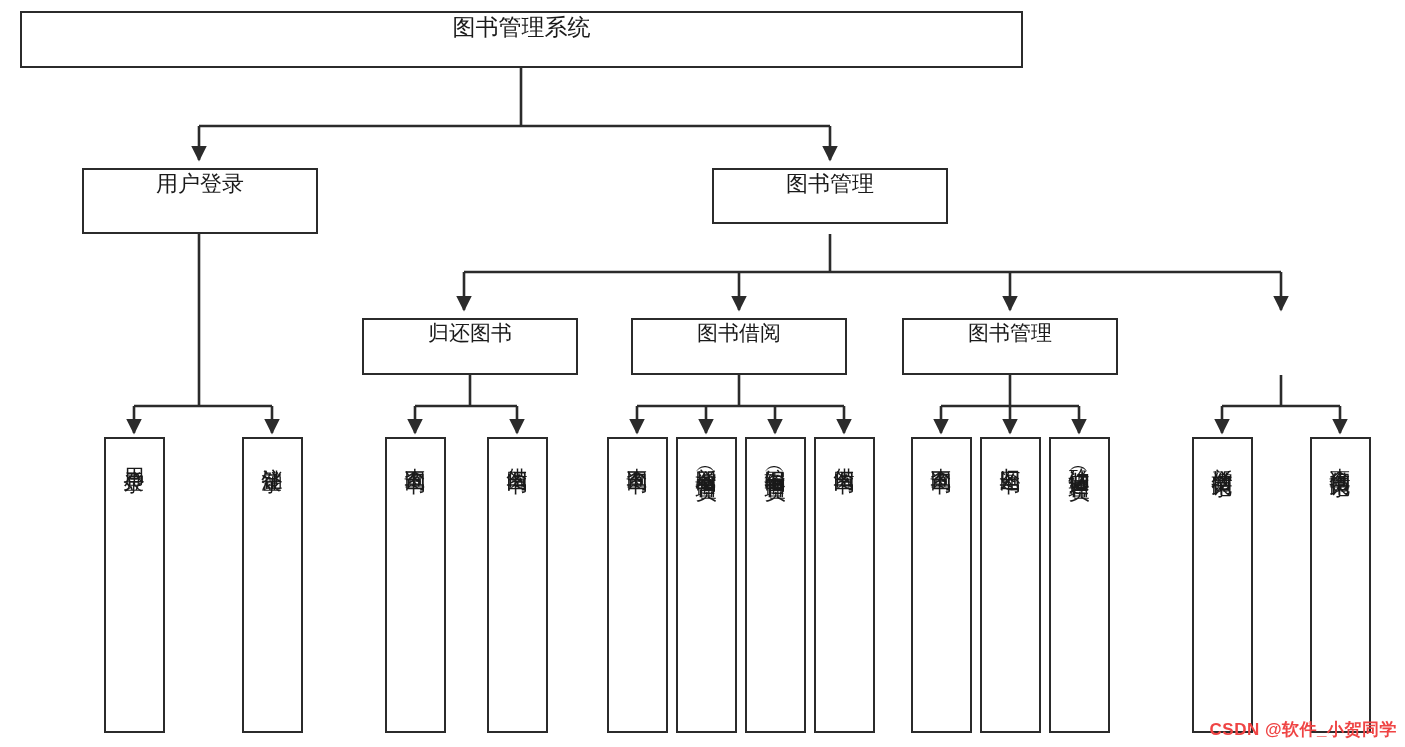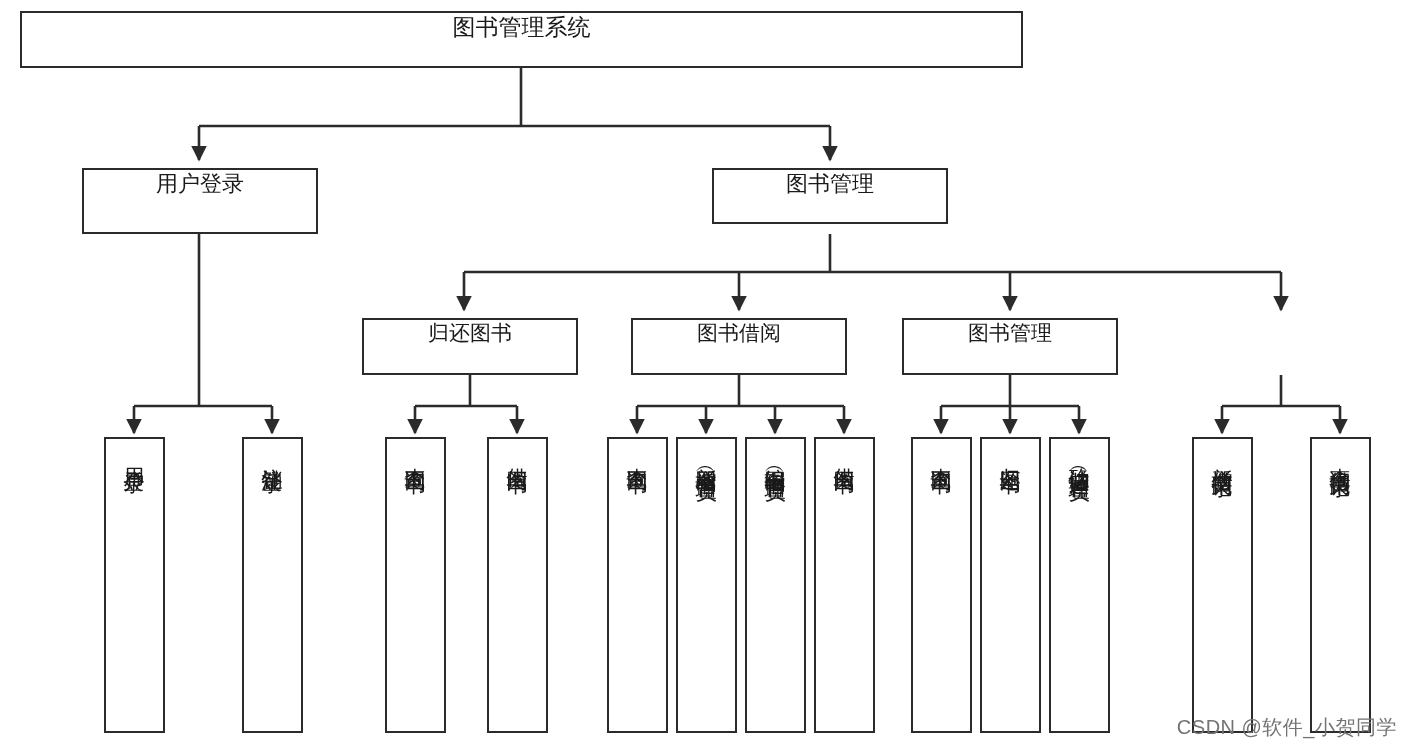--- a/index.html
+++ b/index.html
@@ -54,25 +54,26 @@
     text-orientation: upright;
     font-size: 21px;
     letter-spacing: 2px;
     line-height: 1.0;
     white-space: pre-line;
   }
   .watermark {
     position: absolute;
     right: 8px;
     bottom: 6px;
-    font-size: 20px;
-    color: #737373;
+    font-size: 17px;
+    color: #ef4444;
     letter-spacing: 0.5px;
     z-index: 3;
     white-space: nowrap;
+    font-weight: bold;
   }
 </style>
 </head>
 <body>
 
 <div id="canvas">
 
   <svg class="wires" viewBox="0 0 1405 747" xmlns="http://www.w3.org/2000/svg">
     <defs>
       <marker id="arrow" viewBox="0 0 10 10" refX="9" refY="5" markerWidth="6" markerHeight="6" orient="auto-start-reverse">

